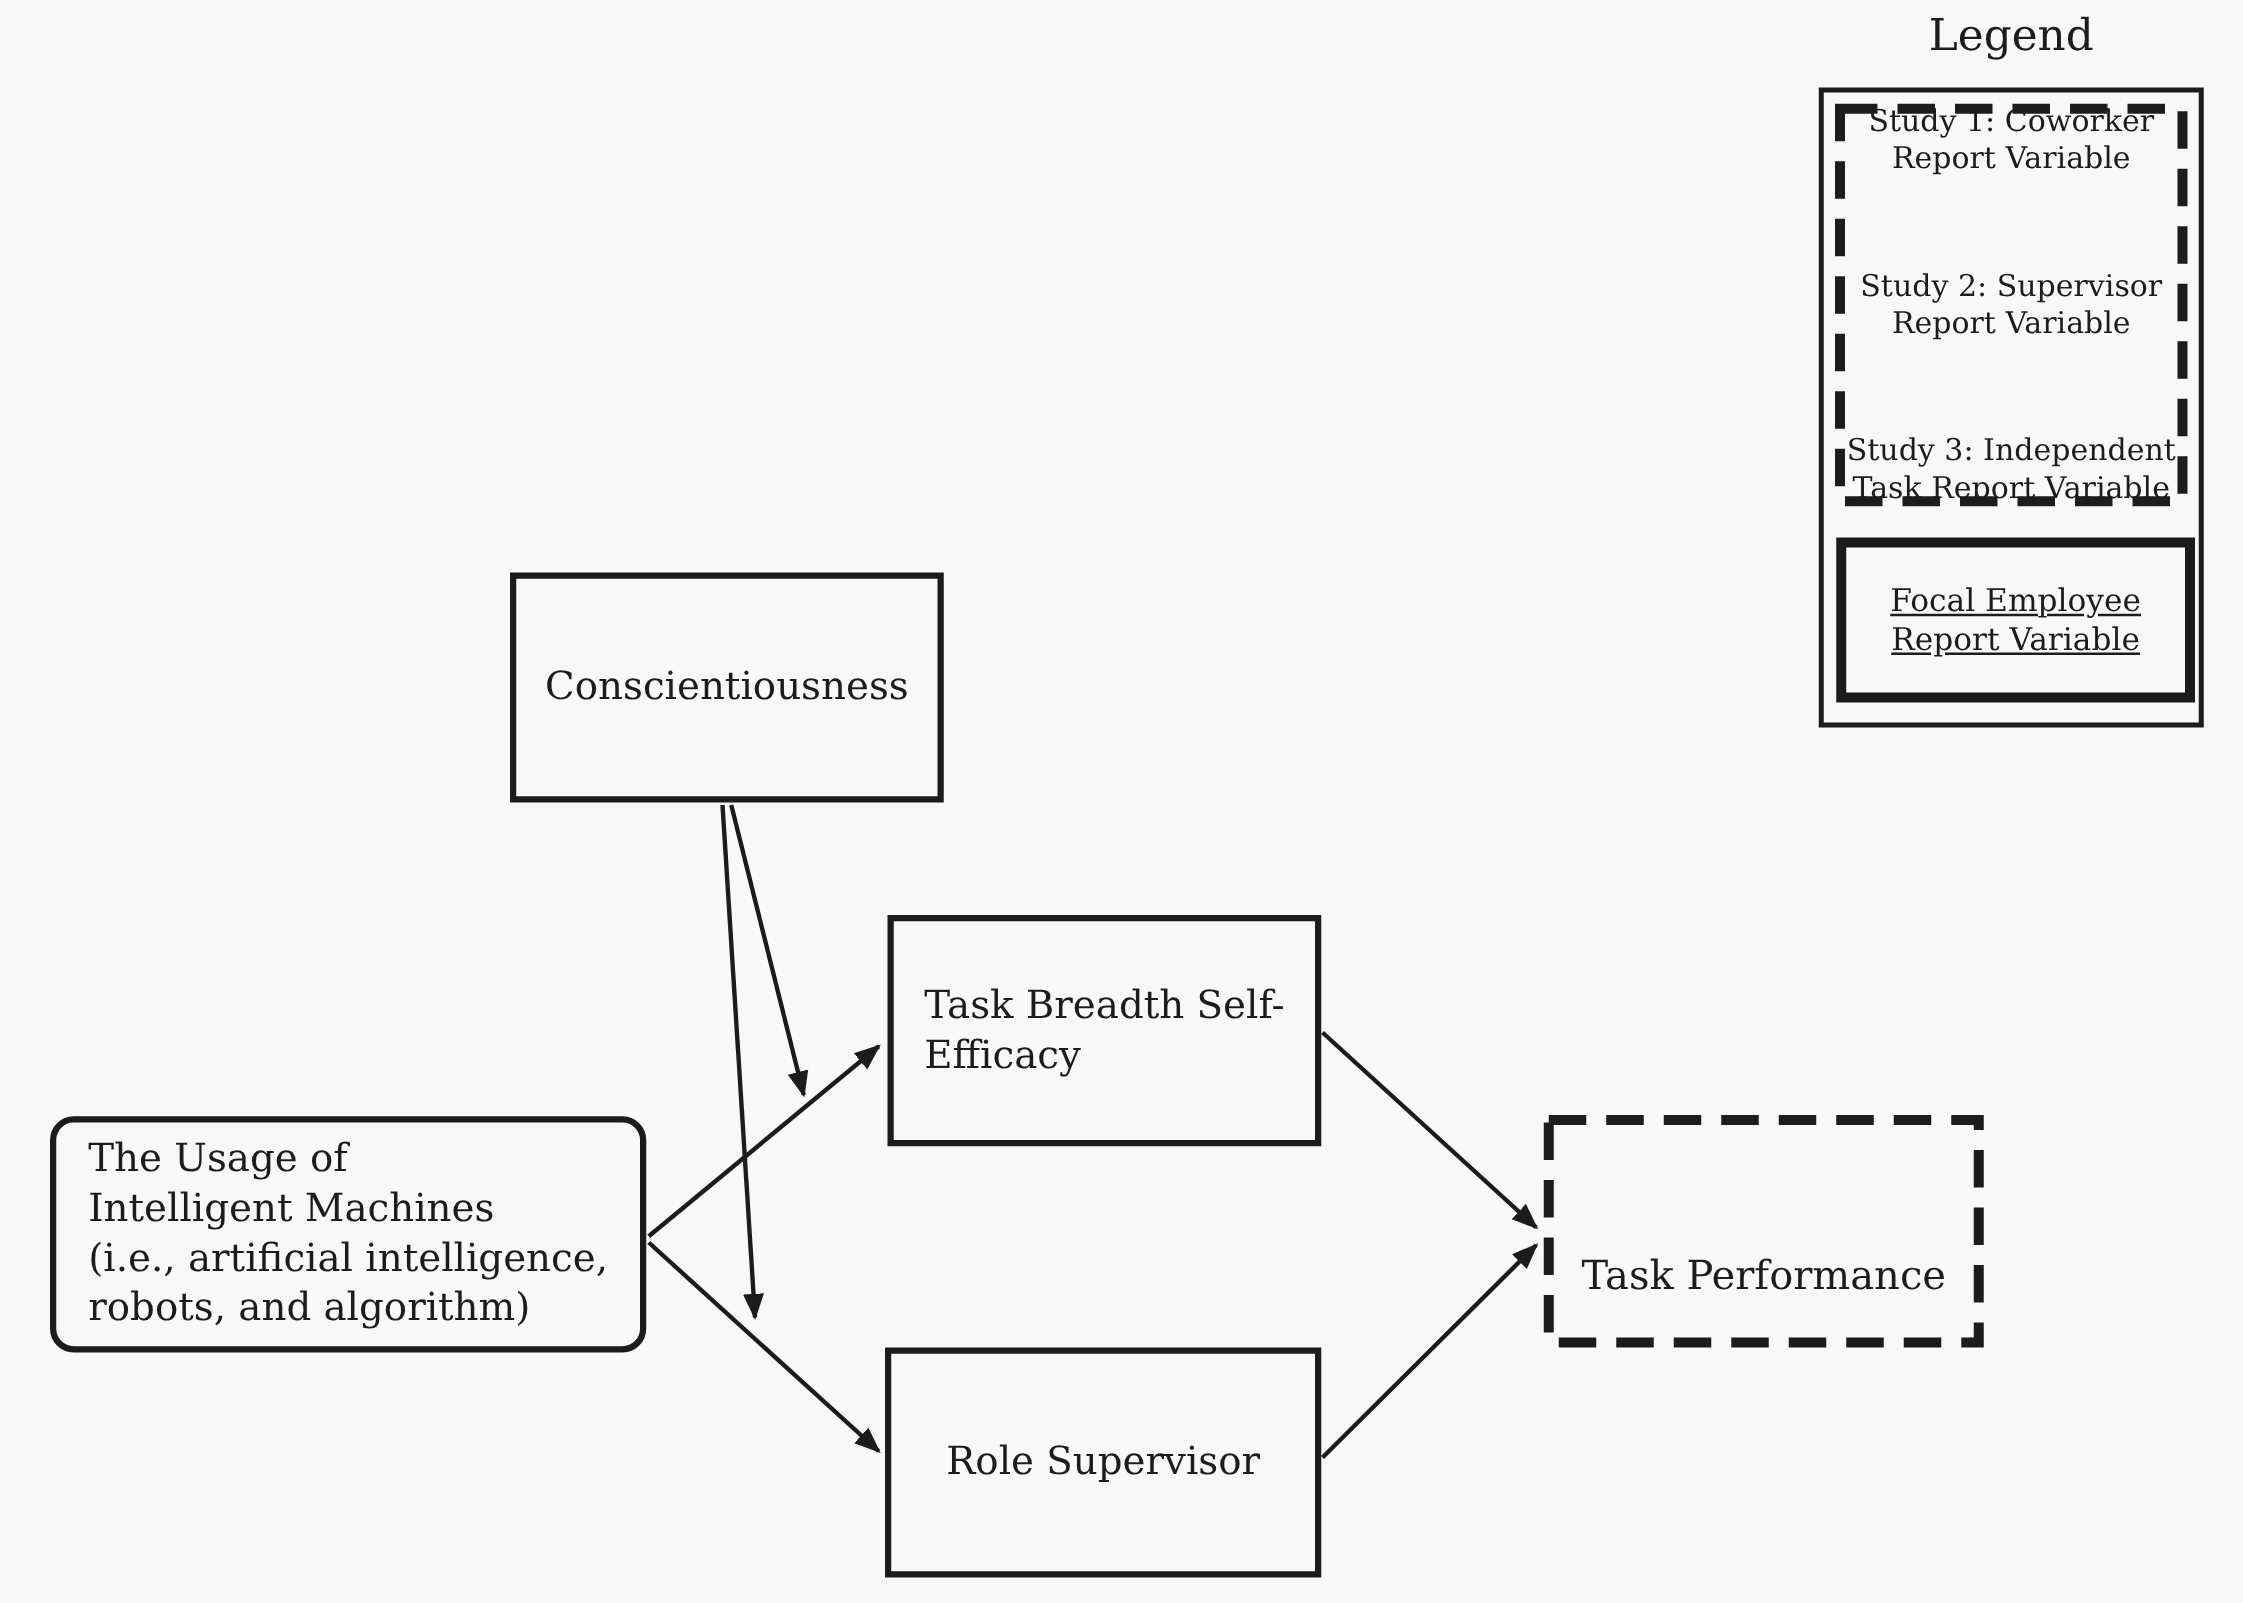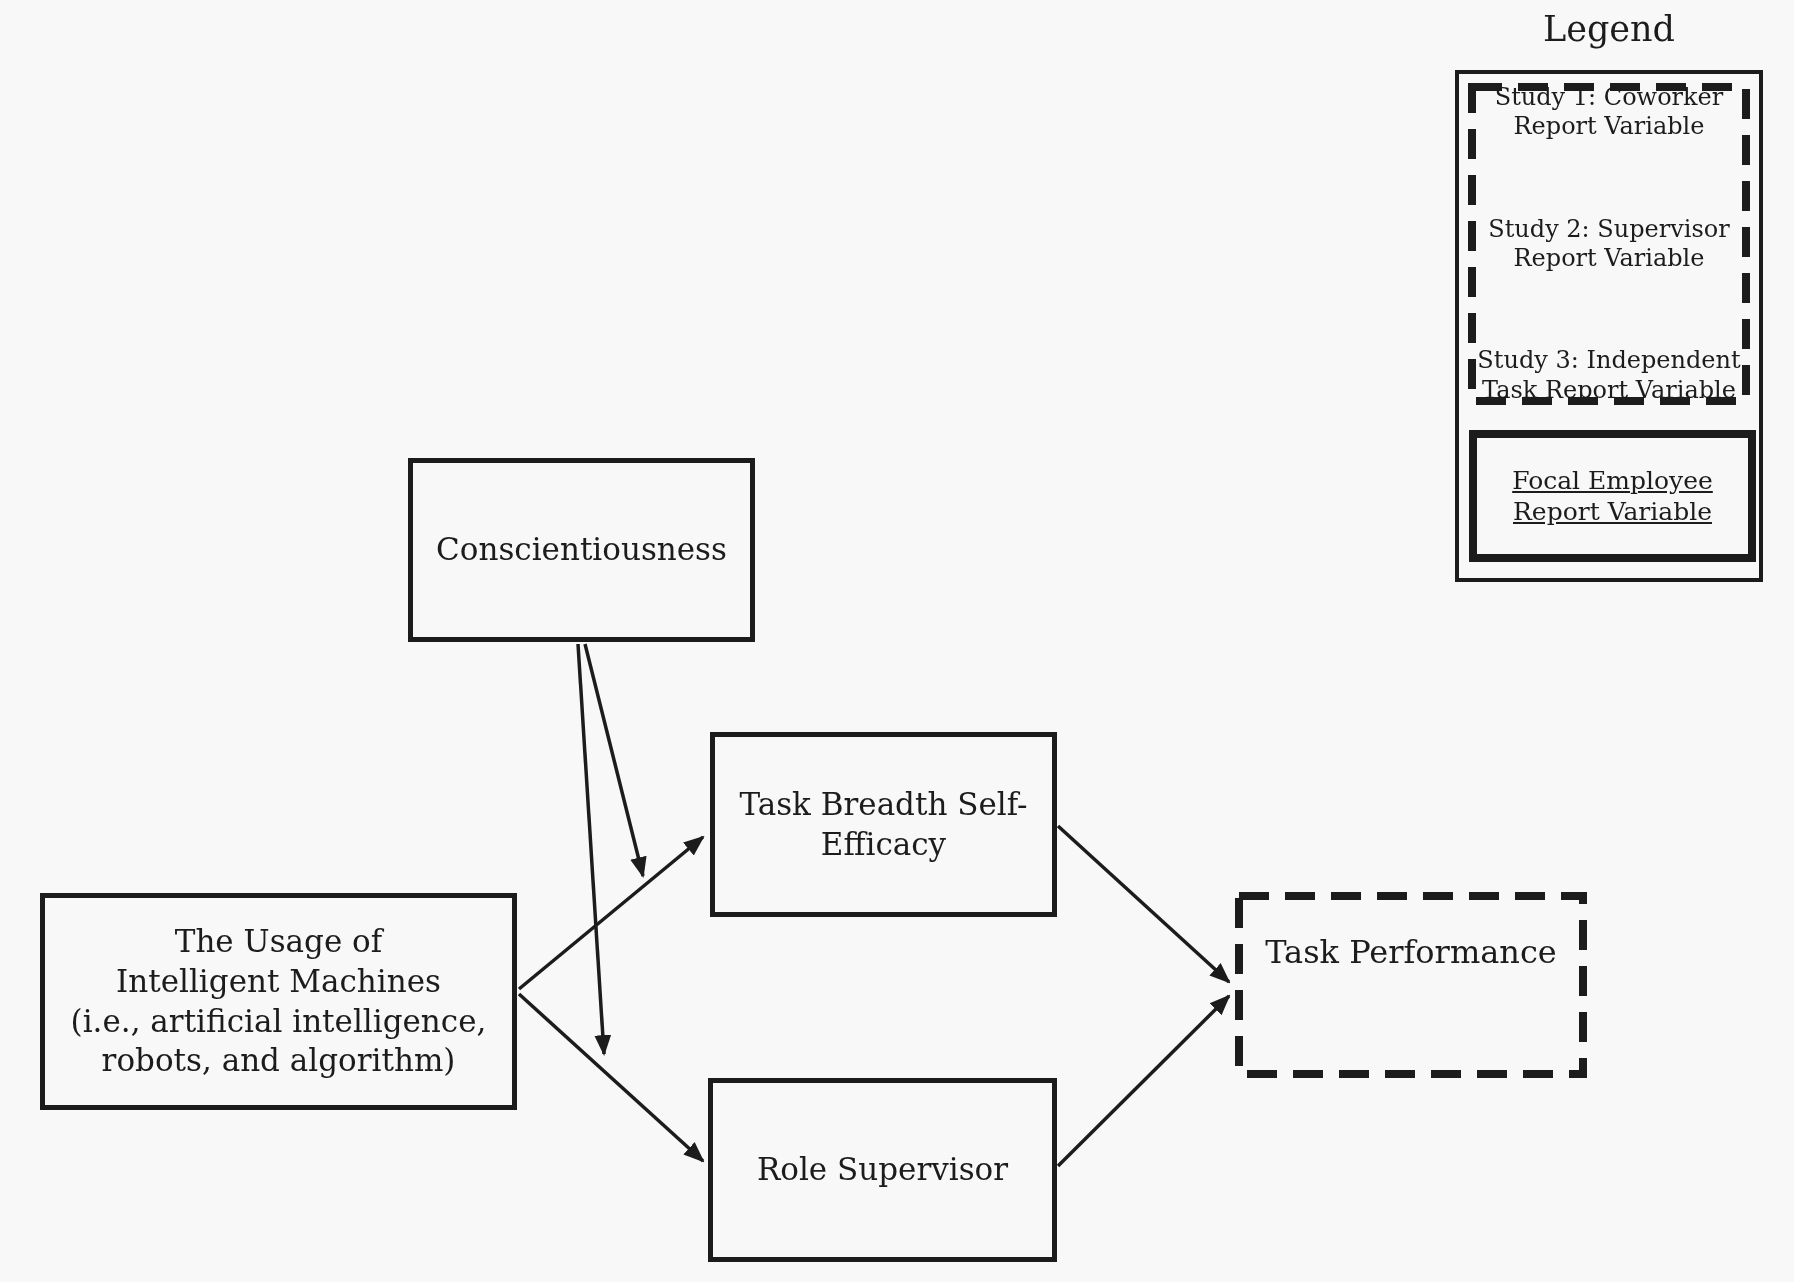--- a/index.html
+++ b/index.html
@@ -15,21 +15,20 @@
     color:var(--ink);
     overflow:hidden;
   }
   .arrows{
     position:absolute;left:0;top:0;width:1794px;height:1282px;
     pointer-events:none;
   }
   .node{
     position:absolute;
     display:flex;align-items:center;justify-content:center;
-    text-align:center;
     white-space:pre-line;
     box-sizing:border-box;
     font-size:31px;line-height:1.29;
     background:transparent;
   }
   .solid-border{border:5px solid var(--ink);}
   .legend-outer{
     position:absolute;box-sizing:border-box;
     border:4px solid var(--ink);
     background:transparent;
@@ -72,31 +71,31 @@
     <line x1="519" y1="989" x2="703" y2="837" stroke="#1c1c1c" stroke-width="3.5" marker-end="url(#arrowhead)"></line>
     <line x1="519" y1="994" x2="703" y2="1161" stroke="#1c1c1c" stroke-width="3.5" marker-end="url(#arrowhead)"></line>
     <line x1="1058" y1="826" x2="1229" y2="982" stroke="#1c1c1c" stroke-width="3.5" marker-end="url(#arrowhead)"></line>
     <line x1="1058" y1="1166" x2="1229" y2="996" stroke="#1c1c1c" stroke-width="3.5" marker-end="url(#arrowhead)"></line>
     <line x1="585" y1="644" x2="643" y2="876" stroke="#1c1c1c" stroke-width="3.5" marker-end="url(#arrowhead)"></line>
     <line x1="578" y1="644" x2="604" y2="1054" stroke="#1c1c1c" stroke-width="3.5" marker-end="url(#arrowhead)"></line>
   </svg>
 
   <div class="node solid-border" style="left:408px;top:458px;width:347px;height:184px;">Conscientiousness</div>
 
-  <div class="node solid-border" style="left:40px;top:893px;width:477px;height:217px;">The Usage of
+  <div class="node solid-border" style="left:40px;top:893px;width:477px;height:189px;border-radius:19px;">The Usage of
 Intelligent Machines
 (i.e., artificial intelligence,
 robots, and algorithm)</div>
 
   <div class="node solid-border" style="left:710px;top:732px;width:347px;height:185px;">Task Breadth Self-
 Efficacy</div>
 
   <div class="node solid-border" style="left:708px;top:1078px;width:349px;height:184px;">Role Supervisor</div>
 
-  <div class="node" style="left:1235px;top:860px;width:352px;height:186px;font-size:32px;">Task Performance</div>
+  <div class="node" style="left:1235px;top:928px;width:352px;height:186px;font-size:32px;">Task Performance</div>
 
   <div class="legend-title" style="left:1455px;top:10px;width:308px;">Legend</div>
 
   <div class="legend-outer" style="left:1455px;top:70px;width:308px;height:512px;"></div>
 
   <div class="legend-dashed-area" style="left:1468px;top:83px;width:282px;height:322px;justify-content:space-between;">
     <div class="legend-item">Study 1: Coworker
 Report Variable</div>
     <div class="legend-item">Study 2: Supervisor
 Report Variable</div>

